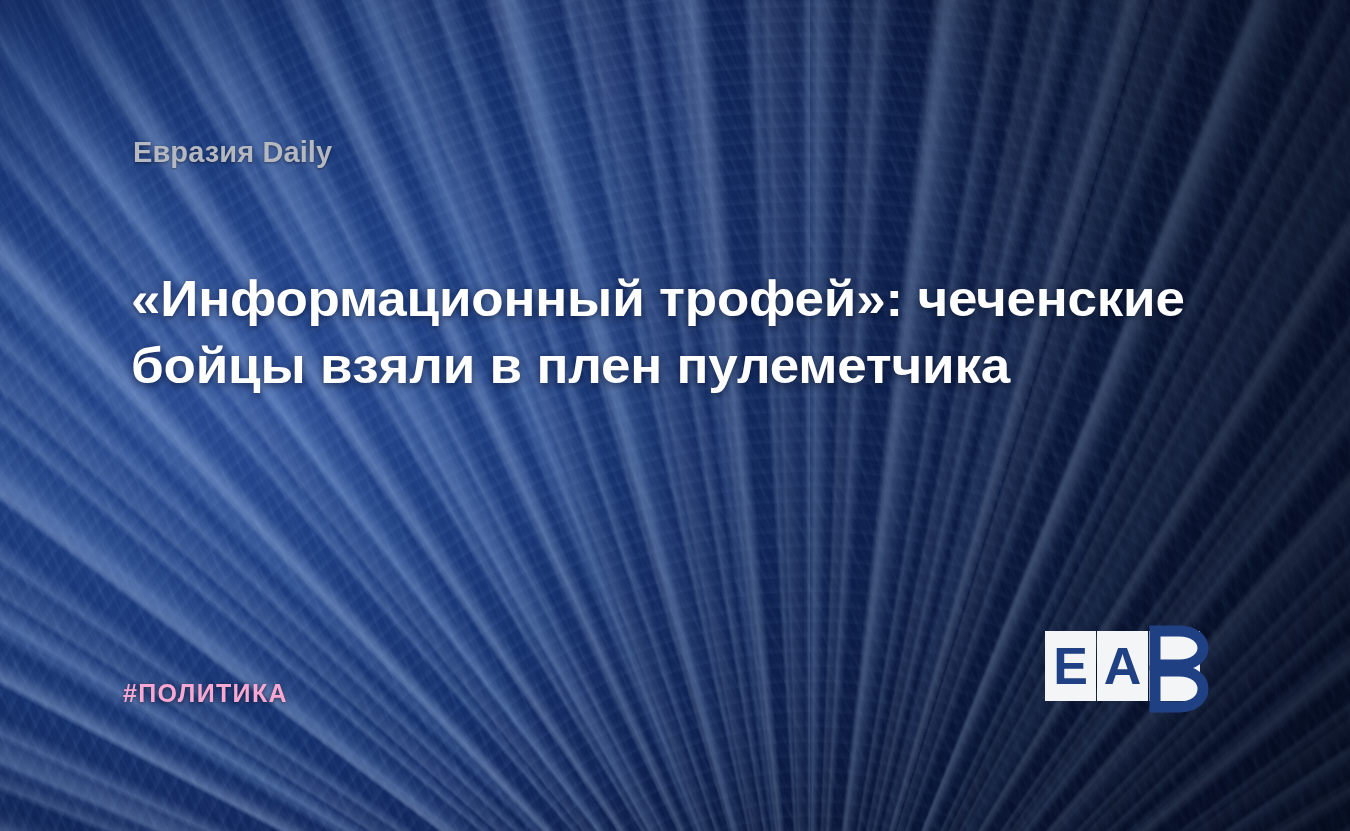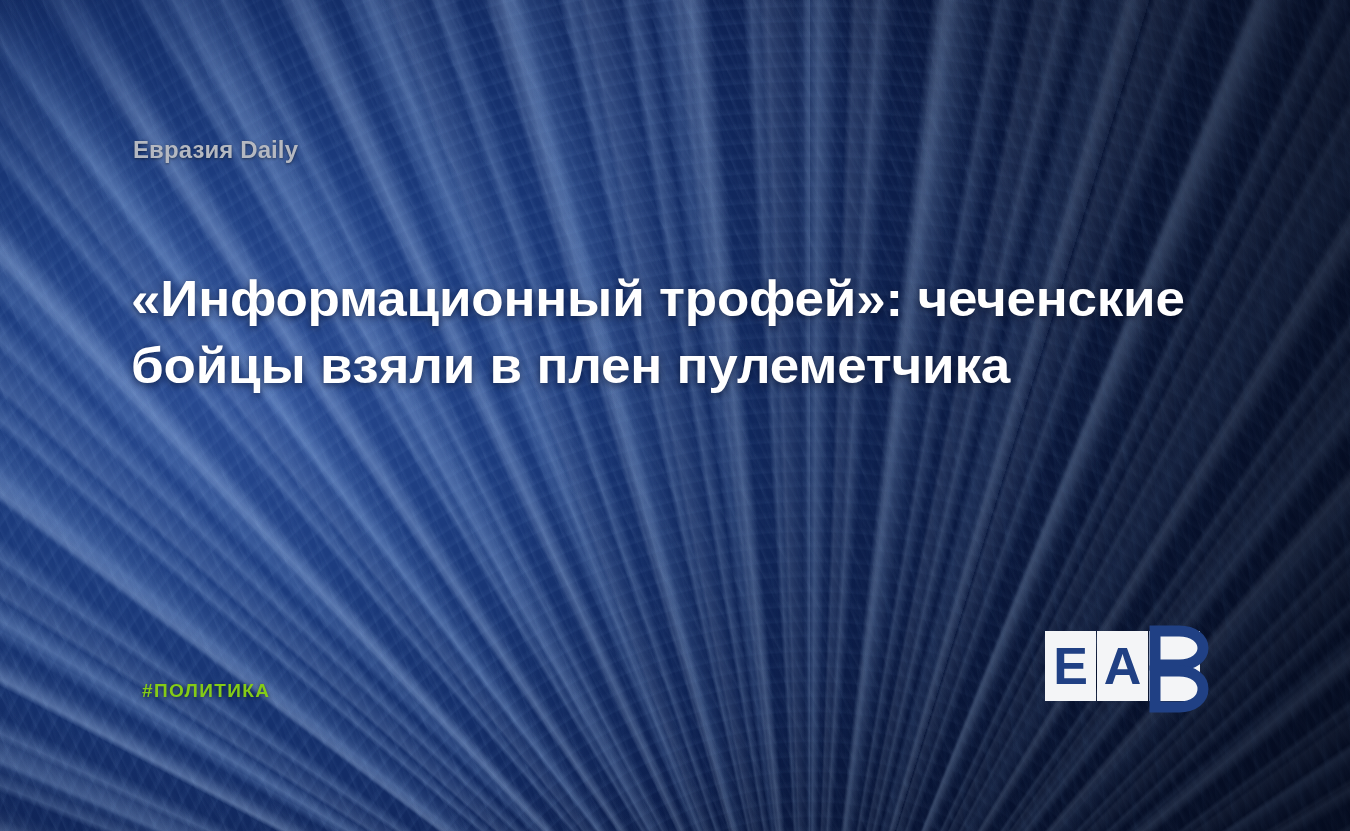--- a/index.html
+++ b/index.html
@@ -178,21 +178,21 @@
 
   .content {
     position: absolute;
     inset: 0;
   }
 
   .brand {
     position: absolute;
     left: 133px;
     top: 138px;
-    font-size: 24px;
+    font-size: 29px;
     font-weight: 700;
     letter-spacing: 0.1px;
     color: #b4b8c1;
     text-shadow: 0 1px 3px rgba(0,0,0,0.45);
     line-height: 1;
     white-space: nowrap;
   }
 
   .headline {
     position: absolute;
@@ -205,26 +205,26 @@
     line-height: 1.34;
     letter-spacing: -0.2px;
     color: #ffffff;
     text-shadow: 0 2px 7px rgba(3,10,30,0.55);
     transform: scaleX(1.06);
     transform-origin: left center;
   }
 
   .tag {
     position: absolute;
-    left: 142px;
+    left: 123px;
     top: 681px;
-    font-size: 19px;
+    font-size: 25px;
     font-weight: 700;
     letter-spacing: 1.35px;
-    color: #84cc16;
+    color: #f9a8d4;
     text-shadow: 0 1px 4px rgba(0,0,0,0.5);
     line-height: 1;
     white-space: nowrap;
   }
 
   
   .logo {
     position: absolute;
     left: 1045px;
     top: 631px;

